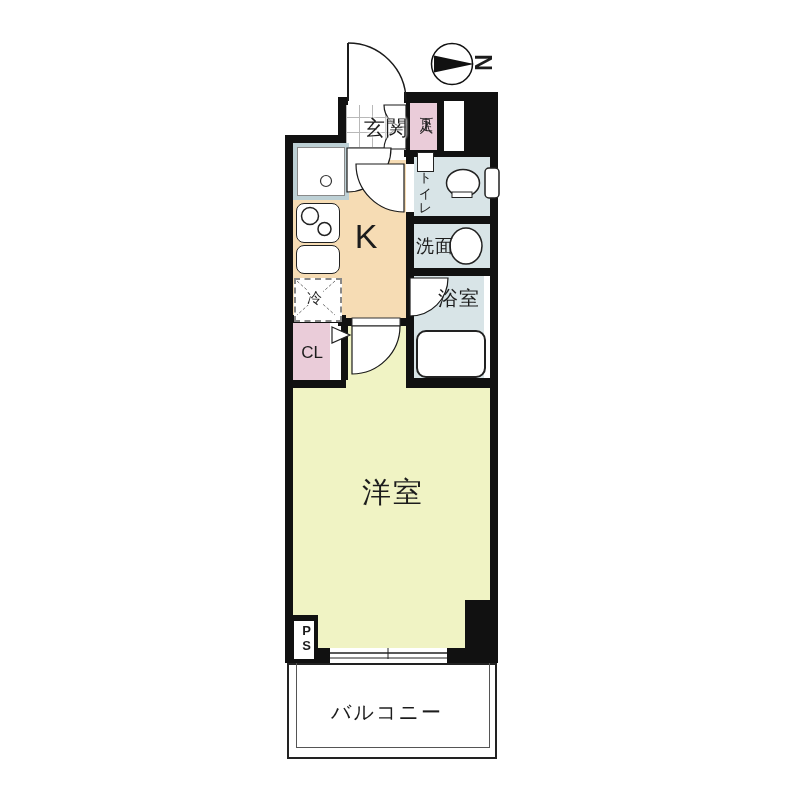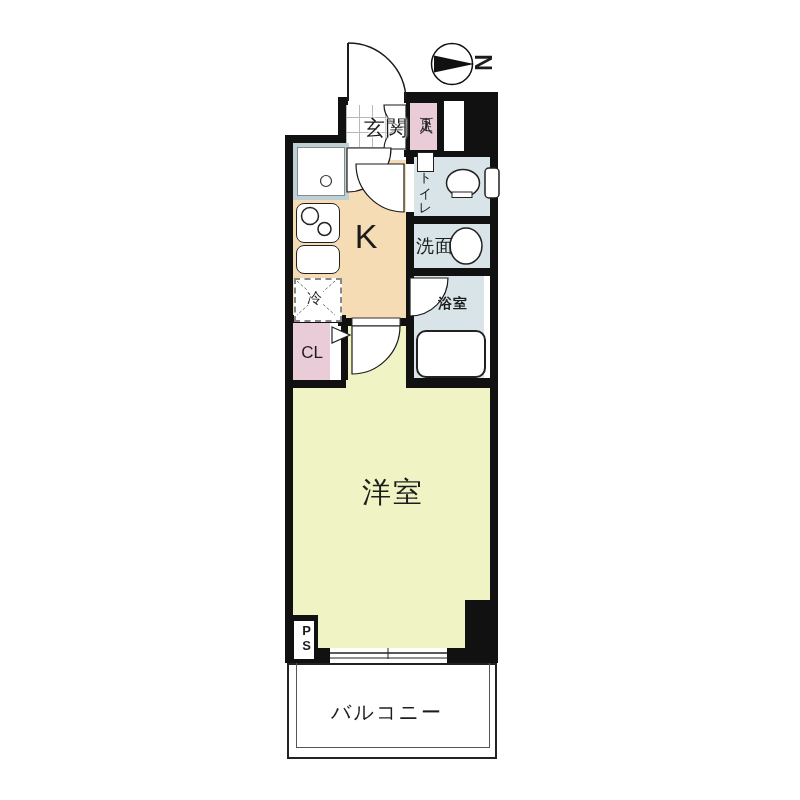--- a/index.html
+++ b/index.html
@@ -112,21 +112,21 @@
     <circle cx="310" cy="216" r="8.5" fill="#fff" stroke="#222" stroke-width="1.5"></circle>
     <circle cx="324.5" cy="229" r="6.5" fill="#fff" stroke="#222" stroke-width="1.5"></circle>
 
     <path d="M297,281 L335,315 M335,281 L297,315" stroke="#777" stroke-width="1" stroke-dasharray="3,2" fill="none"></path>
   </svg>
 
   <div class="lbl" style="left:346px;top:117px;width:80px;text-align:center;font-size:21px;letter-spacing:1px;text-shadow:0 0 3px #fff,0 0 3px #fff,0 0 3px #fff;">玄関</div>
   <div class="lbl vtext" style="left:415px;top:107px;width:18px;font-size:13.5px;letter-spacing:1px;text-align:center;">下足入</div>
   <div class="lbl vtext" style="left:414px;top:163px;width:18px;font-size:13px;letter-spacing:1px;text-align:center;">トイレ</div>
   <div class="lbl" style="left:416px;top:237px;font-size:18px;letter-spacing:1px;">洗面</div>
-  <div class="lbl" style="left:438px;top:296px;font-size:14px;letter-spacing:1px;font-weight:bold;">浴室</div>
+  <div class="lbl" style="left:438px;top:288px;font-size:20px;letter-spacing:1px;">浴室</div>
   <div class="lbl" style="left:346px;top:219px;width:40px;text-align:center;font-size:34px;">K</div>
   <div class="lbl" style="left:306px;top:290px;font-size:15px;background:#fff;padding:0 1px;">冷</div>
   <div class="lbl" style="left:295px;top:344px;width:34px;text-align:center;font-size:17px;">CL</div>
   <div class="lbl" style="left:287px;top:702px;width:200px;text-align:center;font-size:20px;letter-spacing:2px;">バルコニー</div>
   <div class="lbl" style="left:343px;top:478px;width:100px;text-align:center;font-size:29px;letter-spacing:2px;">洋室</div>
   <div class="lbl vtext" style="left:295px;top:623px;width:18px;font-size:13px;font-weight:600;text-align:center;">PS</div>
   <div class="lbl" style="left:474px;top:51px;font-size:23px;font-weight:600;transform:rotate(90deg);">N</div>
 
 </div>
 

